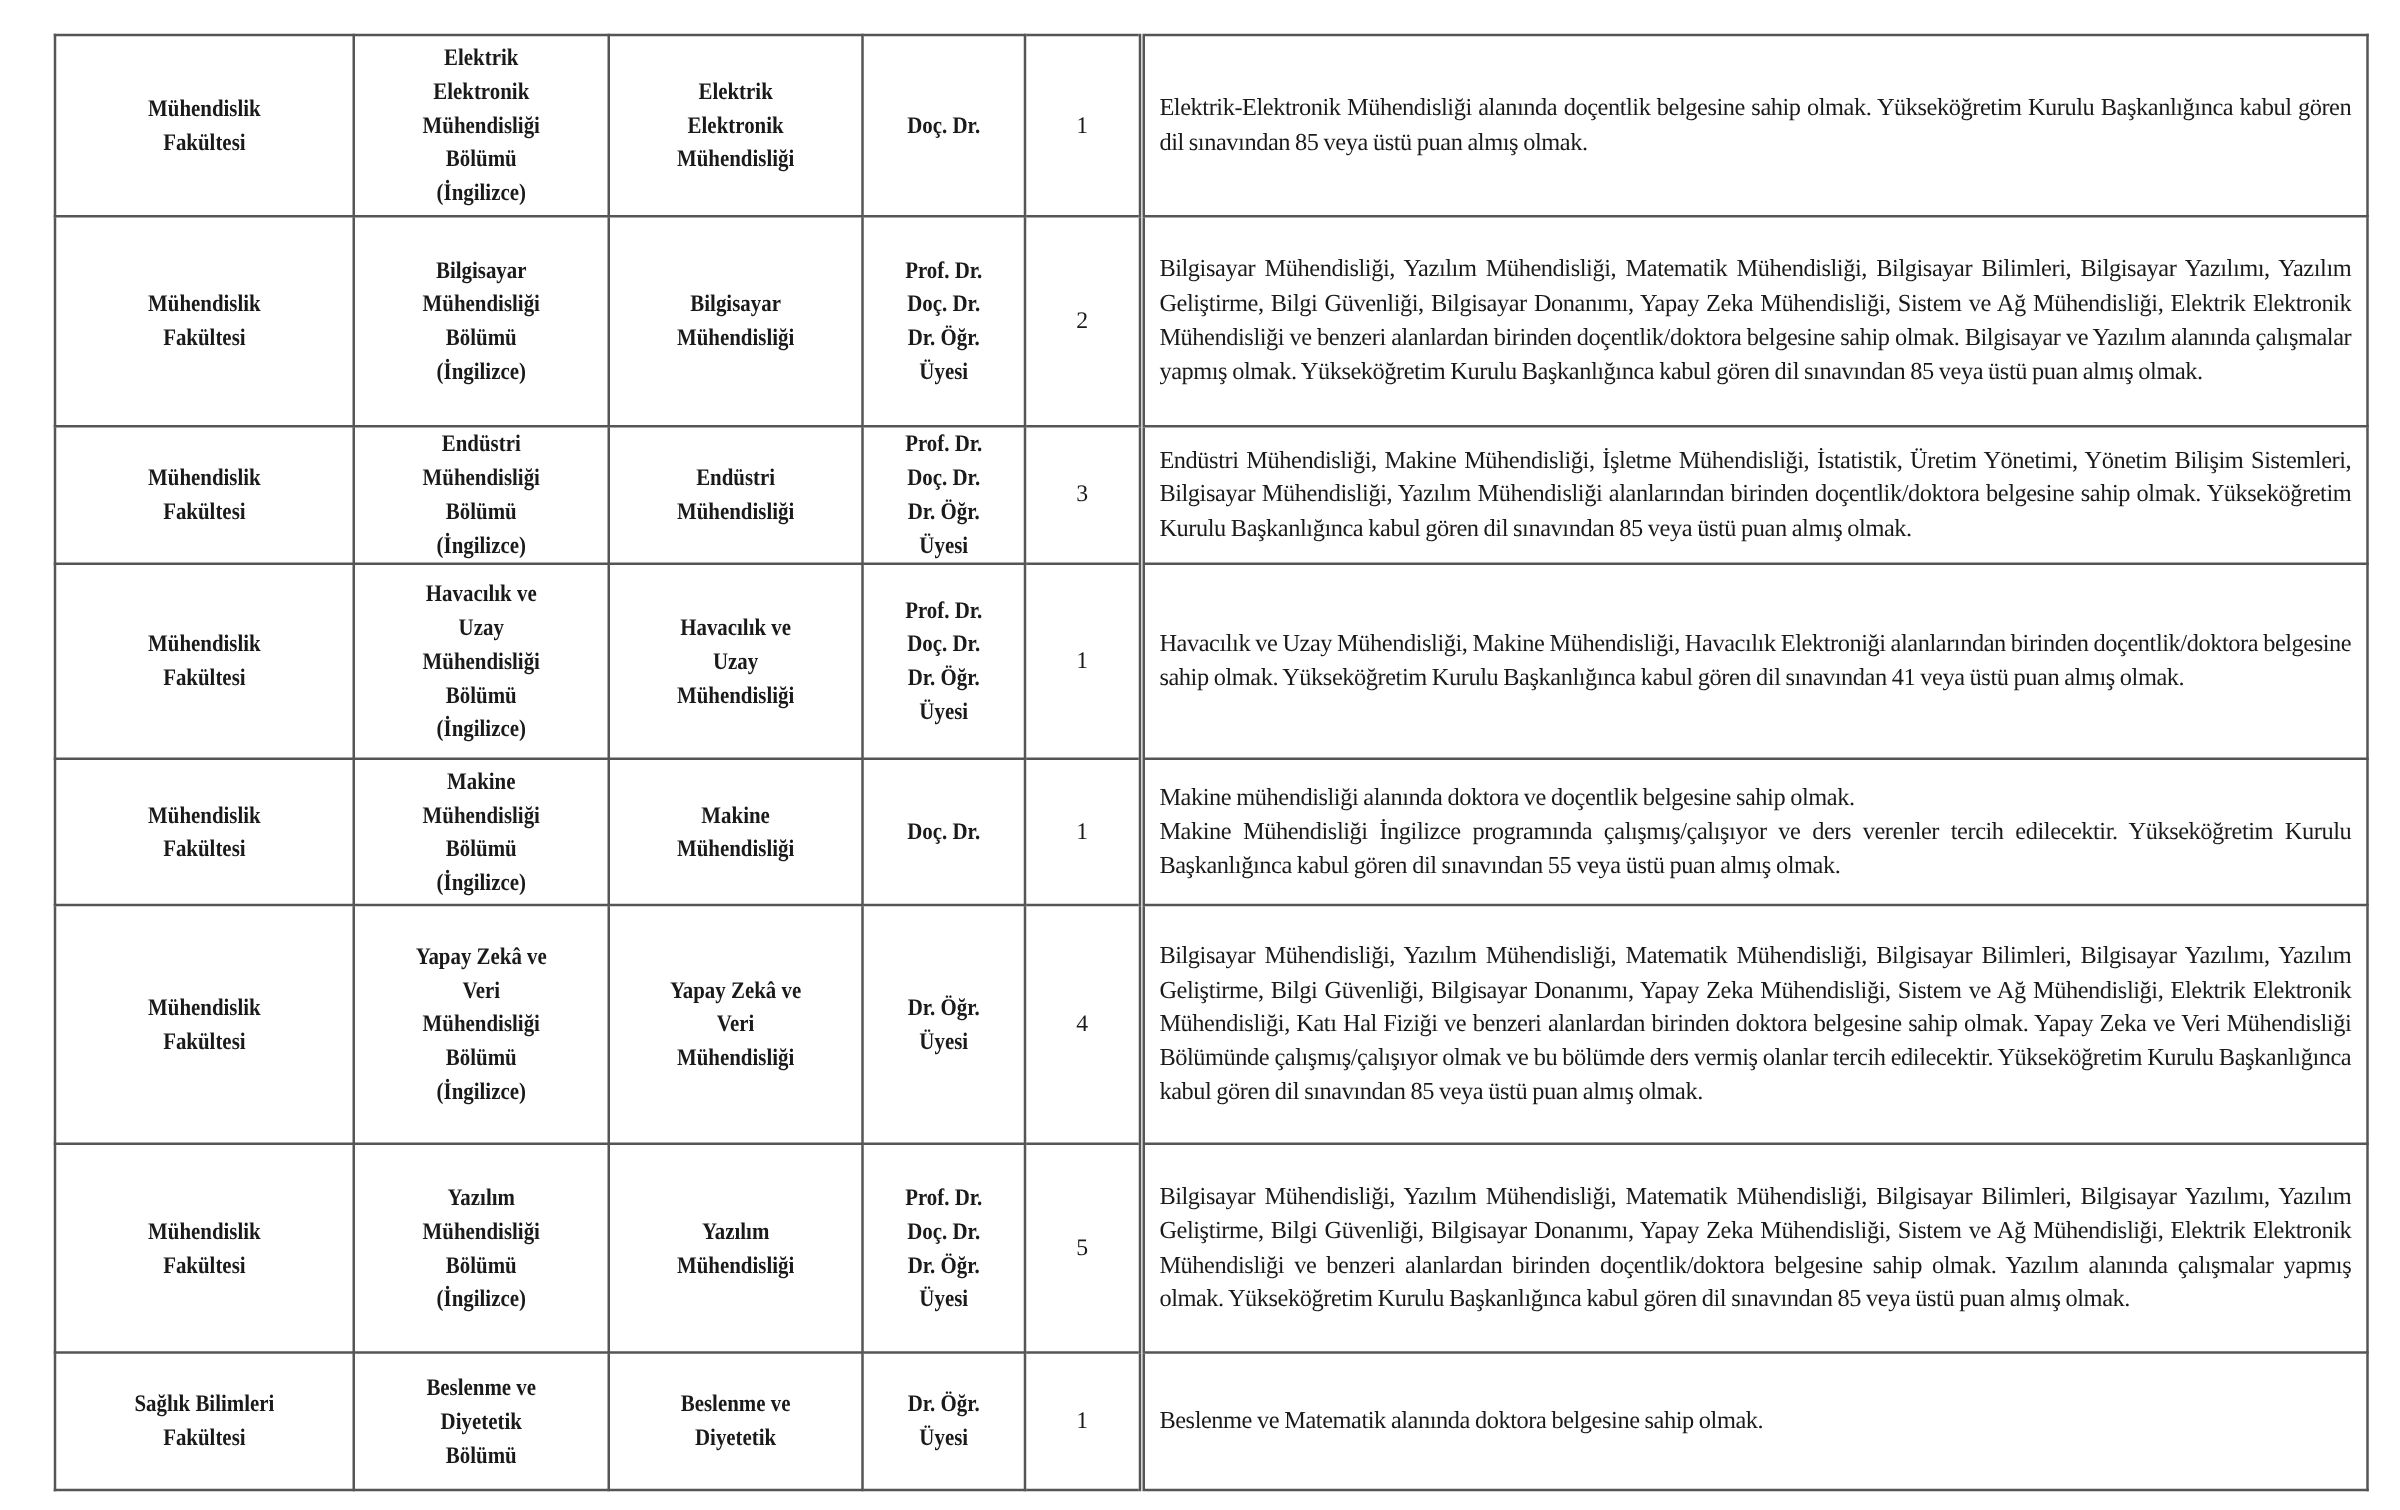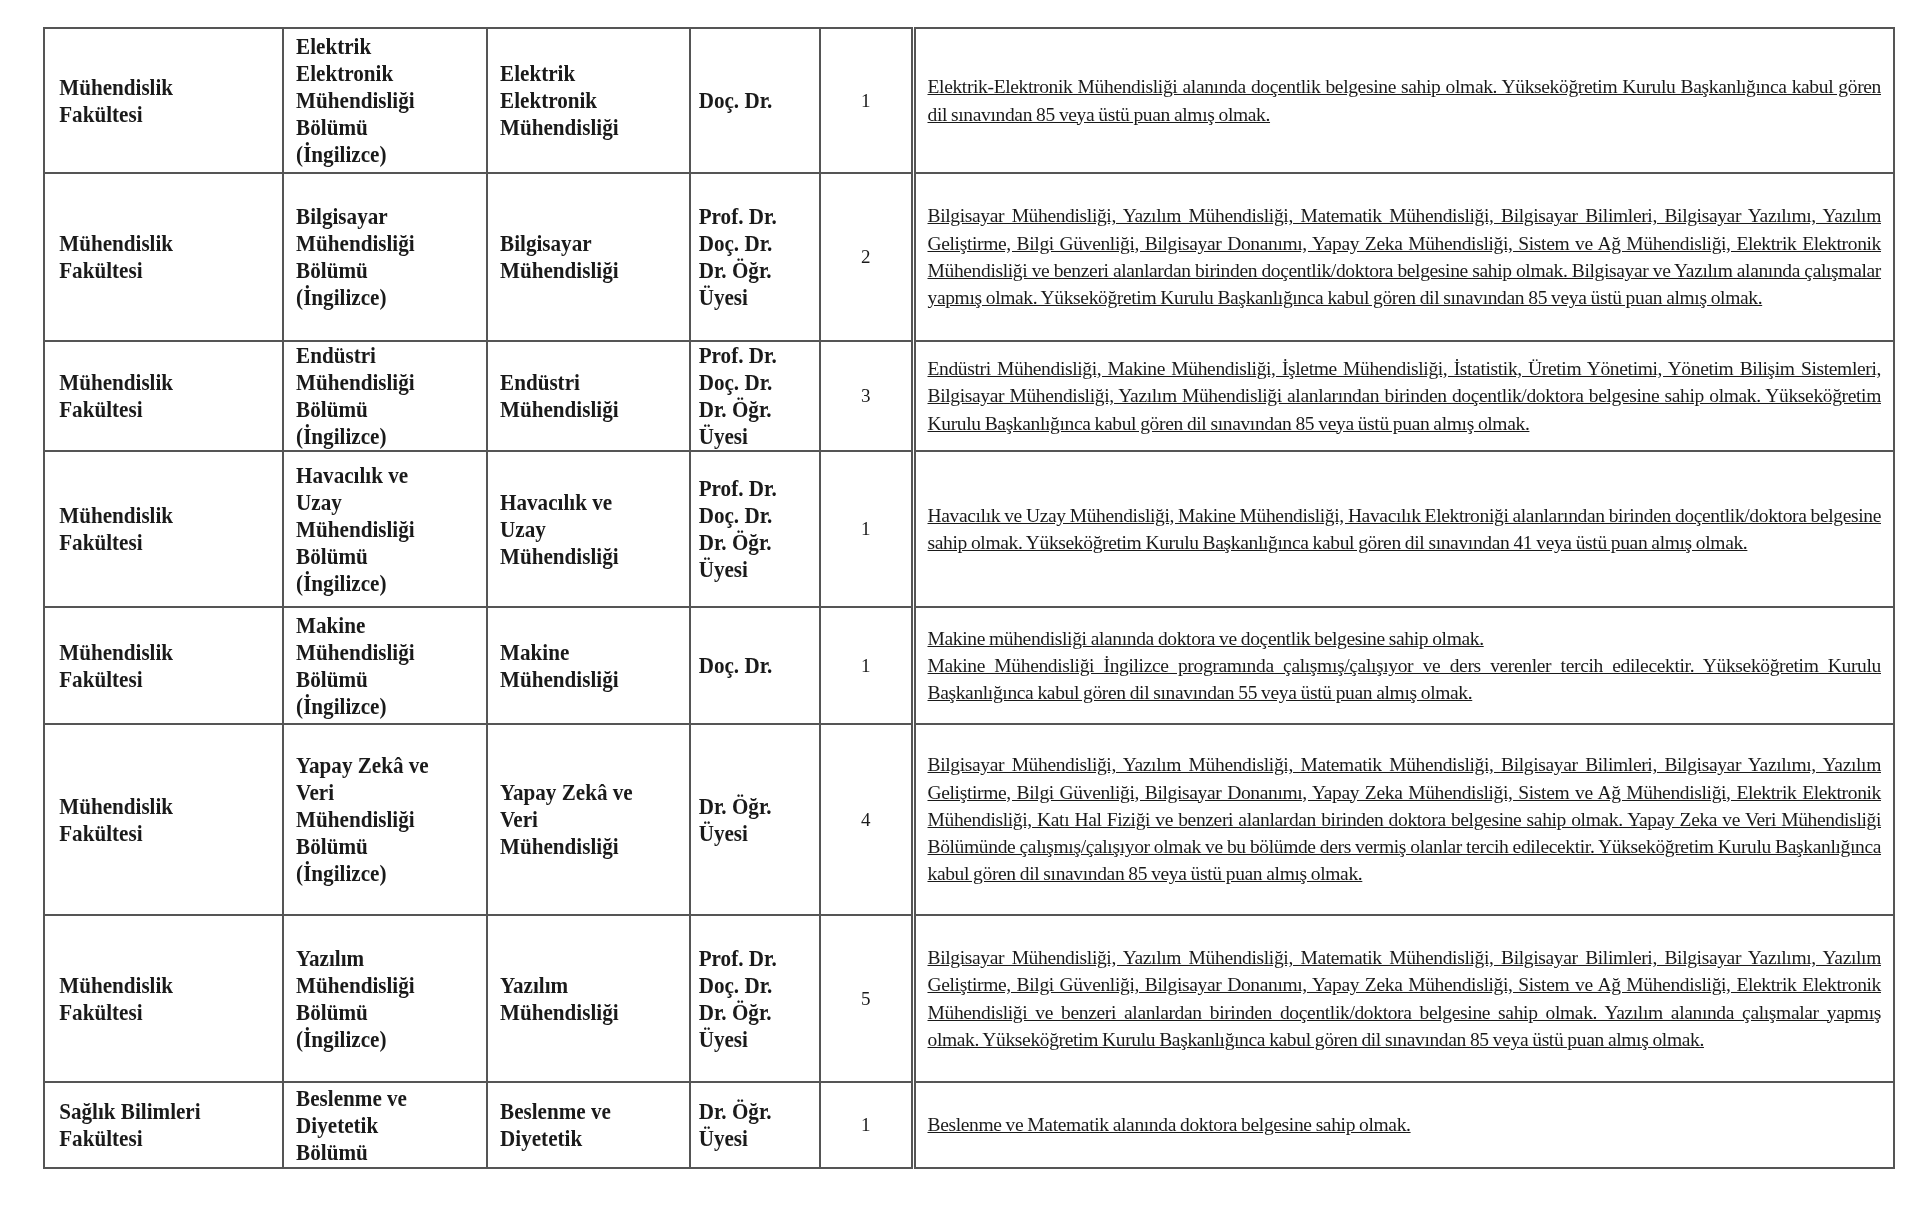--- a/index.html
+++ b/index.html
@@ -7,35 +7,35 @@
          font-family: "Liberation Serif", serif; color: #1a1a1a; }
   .tbl { position: absolute; left: 43px; top: 27px; width: 1850px;
          border-collapse: collapse; table-layout: fixed; }
   .tbl td { border: 2px solid #555; padding: 0; vertical-align: middle; }
   .tbl col.c1 { width: 239px; }
   .tbl col.c2 { width: 204px; }
   .tbl col.c3 { width: 203px; }
   .tbl col.c4 { width: 130px; }
   .tbl col.c5 { width: 93px; }
   .tbl col.c6 { width: 981px; }
-  .cell-c { text-align: left; font-weight: bold; font-size: 24px; line-height: 27px; }
+  .cell-c { text-align: center; font-weight: bold; font-size: 19px; line-height: 27px; }
   .cell-c .ln { display: block; transform: scaleX(0.88); }
   .cell-count { text-align: center; font-size: 19px; font-weight: normal; }
   .cell-desc { border-left: 5px double #555 !important; padding: 0 12px 0 12px !important; }
   .desc { font-size: 19.5px; line-height: 27.3px; text-align: justify; text-align-last: left;
-          letter-spacing: -0.35px; word-spacing: -0.5px; text-decoration: underline; }
+          letter-spacing: -0.35px; word-spacing: -0.5px; }
   .desc .para { display: block; }
   tr.r1 { height: 145px; }
   tr.r2 { height: 168px; }
   tr.r3 { height: 109px; }
   tr.r4 { height: 156px; }
   tr.r5 { height: 117px; }
   tr.r6 { height: 191px; }
   tr.r7 { height: 167px; }
-  tr.r8 { height: 86px; }
+  tr.r8 { height: 110px; }
 </style>
 </head>
 <body>
 
 <table class="tbl">
   <colgroup>
     <col class="c1">
       <col class="c2">
       <col class="c3">
       <col class="c4">

